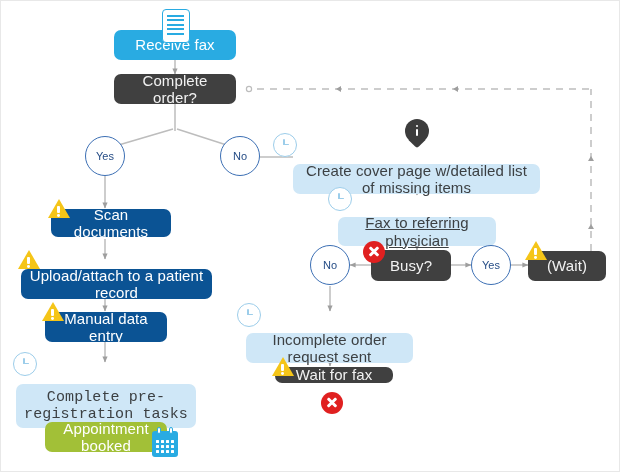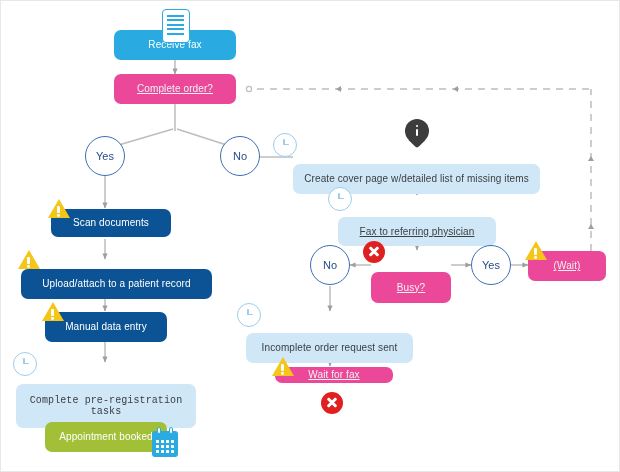--- a/index.html
+++ b/index.html
@@ -18,28 +18,28 @@
     overflow:hidden;
   }
   #edges{position:absolute;left:0;top:0;width:620px;height:472px;}
 
   .node{
     position:absolute;
     box-sizing:border-box;
     display:flex;align-items:center;justify-content:center;
     text-align:center;
     border-radius:7px;
-    font-size:10px;
+    font-size:15px;
     line-height:1.15;
     letter-spacing:0.1px;
     padding:0 8px;
     z-index:5;
   }
   .n-cyan{background:#29ABE2;color:#ffffff;}
-  .n-dark{background:#ec4899;color:#f2f2f2;text-decoration:underline;}
+  .n-dark{background:#404040;color:#f2f2f2;}
   .n-navy{background:#0B5394;color:#ffffff;}
   .n-lightblue{background:#CFE7F7;color:#3c4043;margin-top:21px;}
   .n-green{background:#A2C037;color:#ffffff;}
 
   .circle{
     position:absolute;
     box-sizing:border-box;
     width:40px;height:40px;
     border-radius:50%;
     background:#ffffff;
@@ -301,21 +301,21 @@
   </div>
 
   <div class="node n-lightblue" style="left:337px;top:195px;width:158px;height:29px;text-decoration:underline;">
     <span>Fax to referring physician</span>
   </div>
   <div class="badge badge-clock" style="left:327px;top:186px;">
       <div class="hand-a"></div>
       <div class="hand-b"></div>
     </div>
 
-  <div class="node n-dark" style="left:370px;top:249px;width:80px;height:31px;margin-top:22px;">
+  <div class="node n-dark" style="left:370px;top:249px;width:80px;height:31px;">
     <span>Busy?</span>
   </div>
   <div class="badge badge-x" style="left:362px;top:240px;">
     <div class="b1"></div>
       <div class="b2"></div>
   </div>
 
   <div class="circle" style="left:309px;top:244px;">
     <span>No</span>
   </div>

